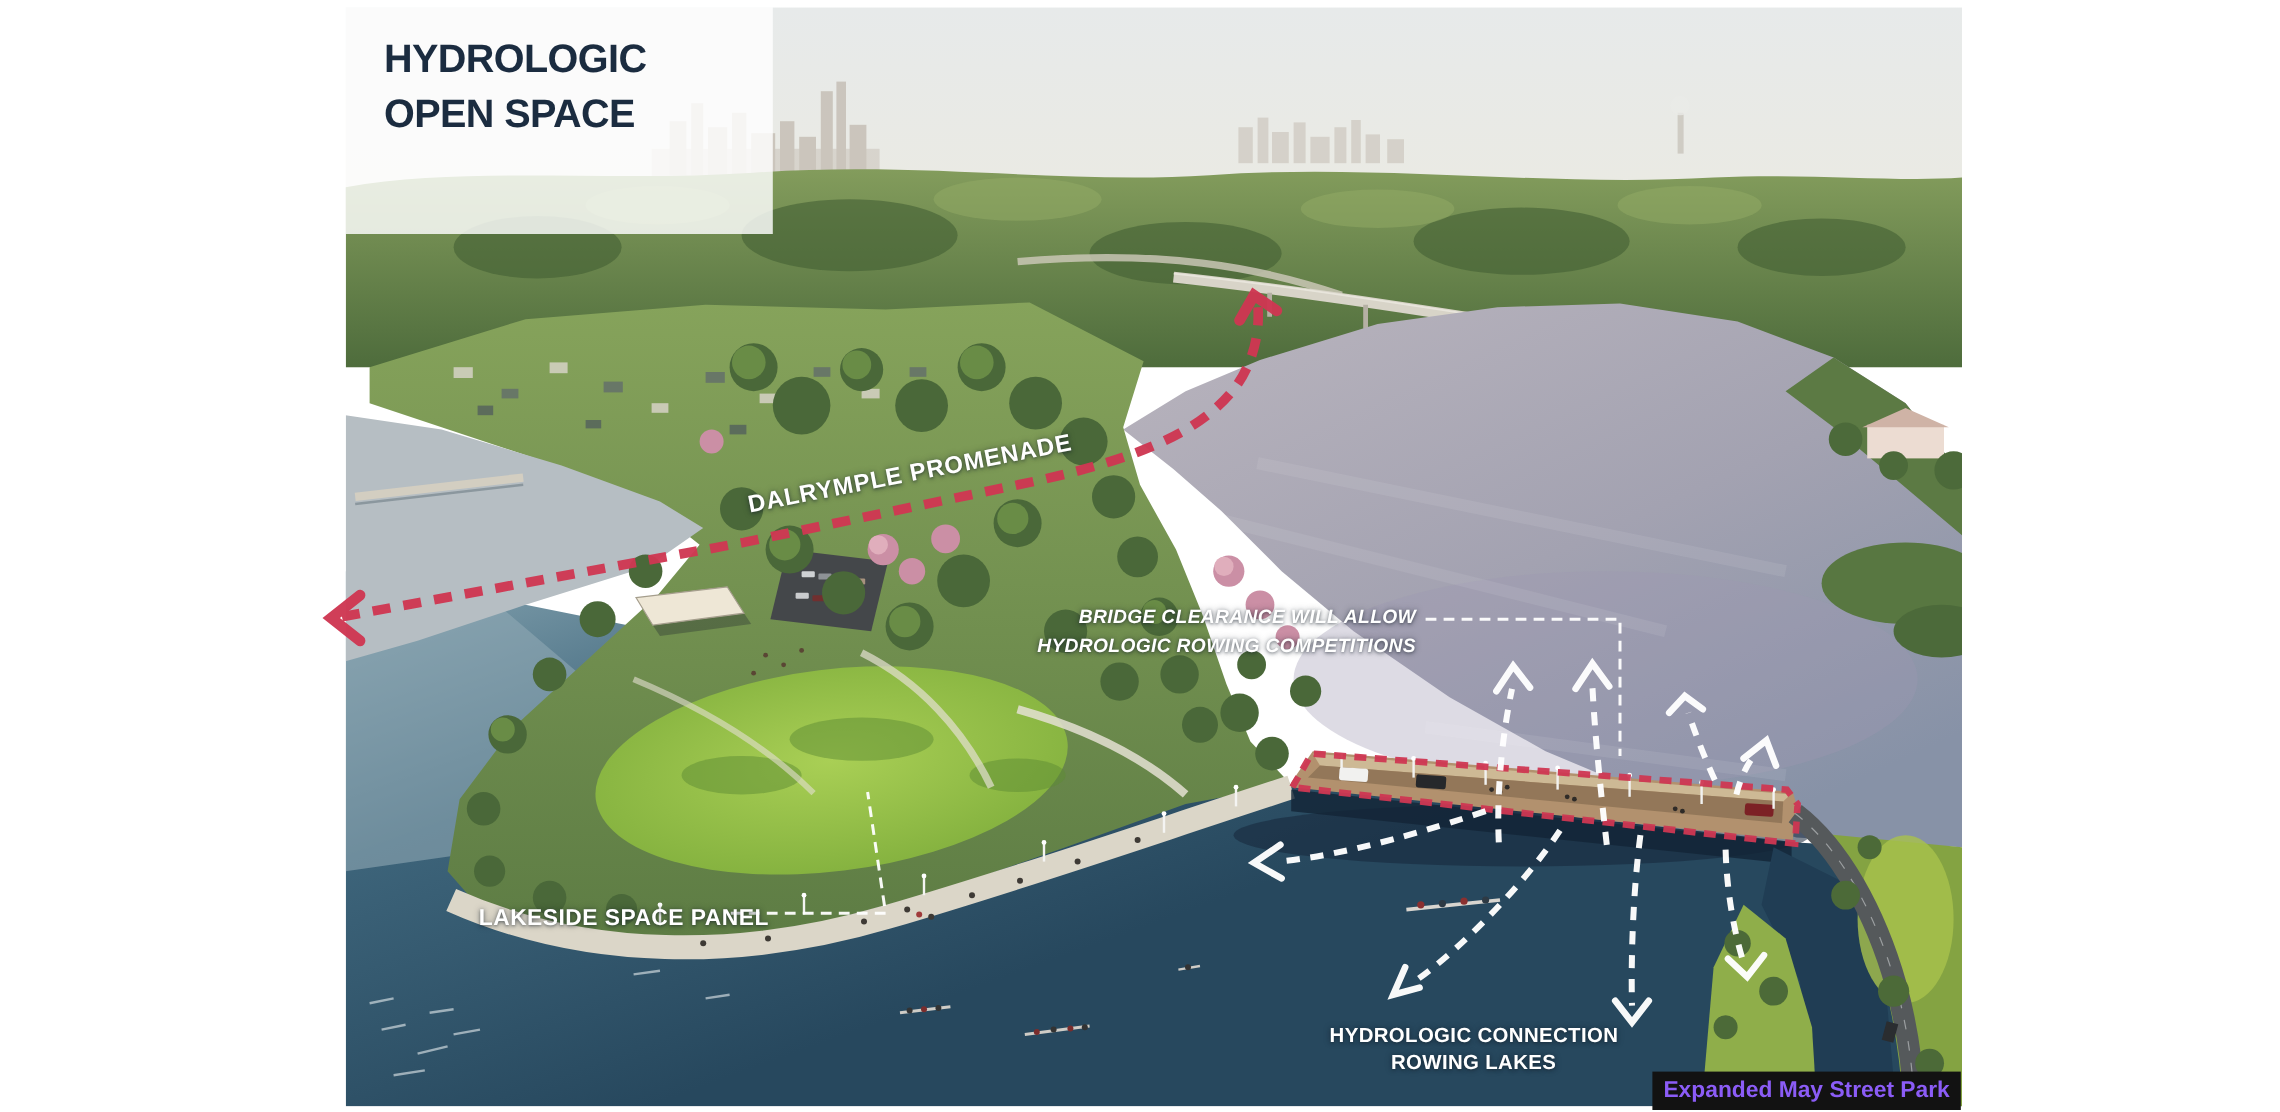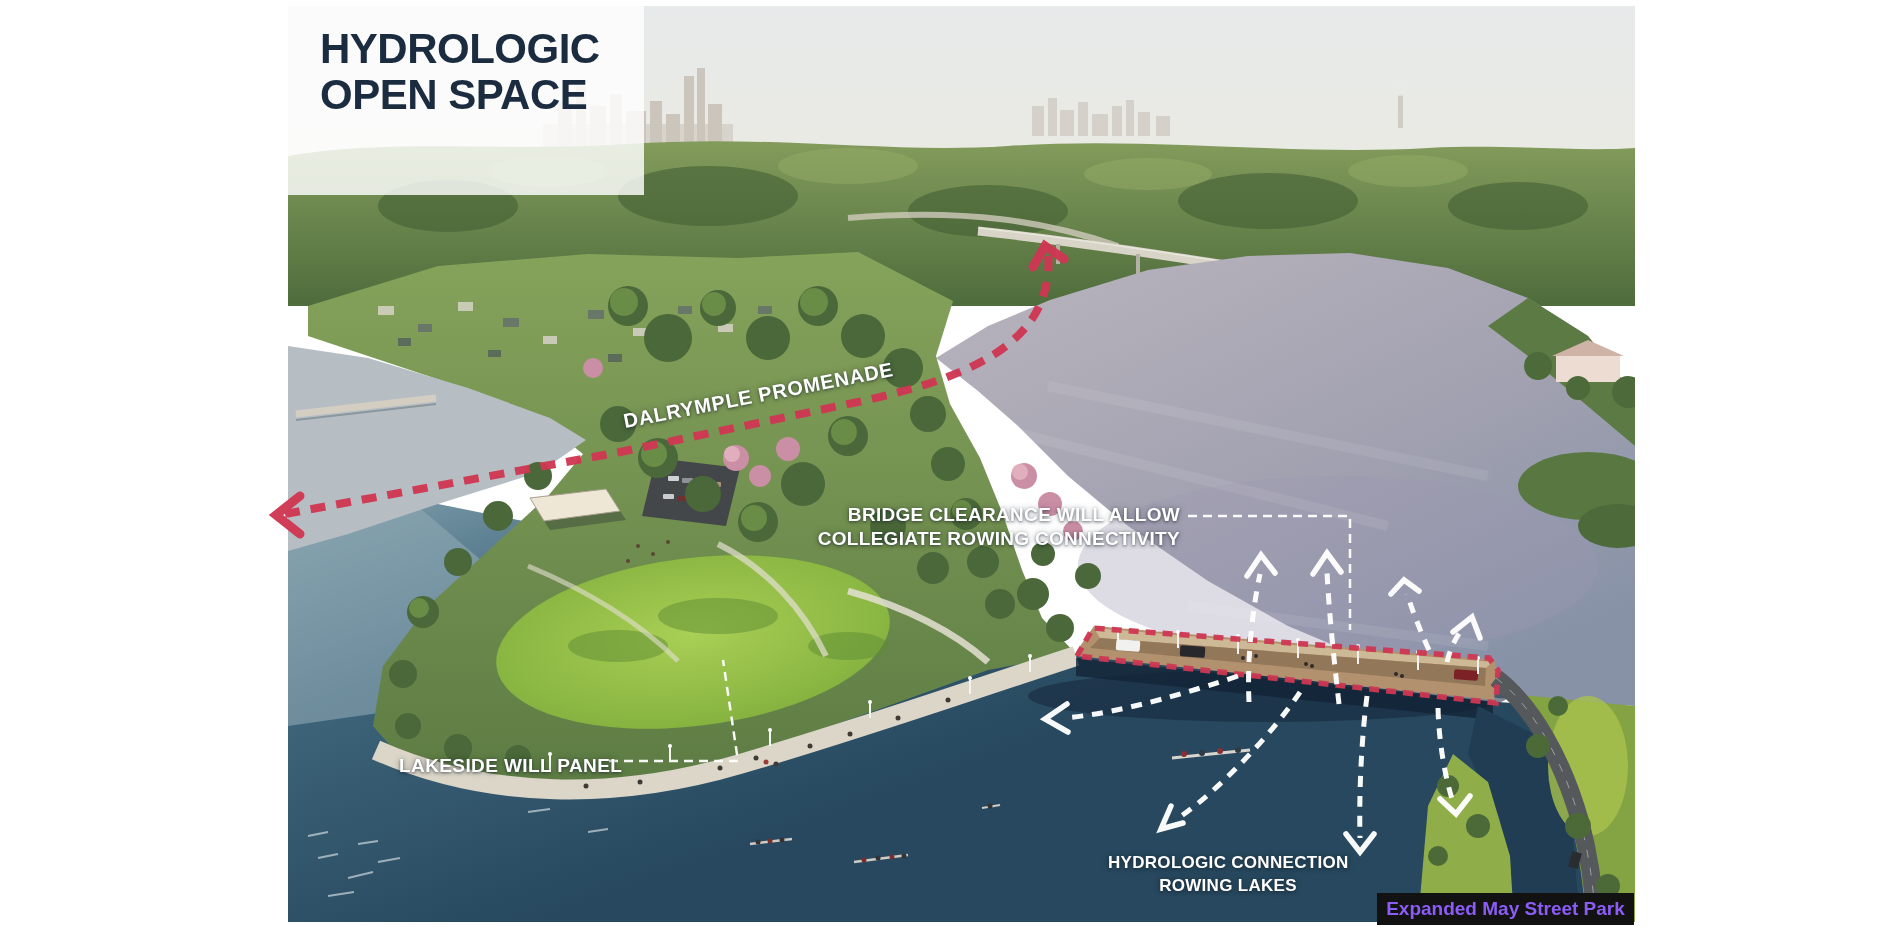--- a/index.html
+++ b/index.html
@@ -3,27 +3,27 @@
 <meta charset="utf-8">
 <style>
   html,body{margin:0;padding:0;background:#ffffff;}
   #canvas{position:relative;width:1900px;height:927px;background:#ffffff;overflow:hidden;
           font-family:"Liberation Sans",sans-serif;}
   #artwork{position:absolute;left:288px;top:6px;width:1347px;height:916px;overflow:hidden;}
   #artwork svg{display:block;}
   #overlay{position:absolute;left:0;top:0;width:1900px;height:927px;pointer-events:none;}
   .title-card{position:absolute;left:288px;top:6px;width:356px;height:189px;
               background:rgba(255,255,255,0.82);box-sizing:border-box;padding:20px 18px 0 32px;}
-  .title-card .tline{font-size:42px;line-height:46px;font-weight:800;color:#1b2c40;
+  .title-card .tline{font-size:33px;line-height:46px;font-weight:800;color:#1b2c40;
               letter-spacing:-0.5px;white-space:nowrap;}
   .ann{position:absolute;color:#ffffff;font-weight:700;
        text-shadow:0 1px 3px rgba(20,30,40,0.6),0 0 6px rgba(20,30,40,0.35);white-space:nowrap;}
   .ann-promenade{left:626px;top:410px;font-size:20px;letter-spacing:0.8px;
        transform:rotate(-11deg);transform-origin:0 100%;}
-  .ann-bridge{right:720px;top:503px;font-size:19px;line-height:24px;text-align:right;letter-spacing:0.3px;}
+  .ann-bridge{right:720px;top:503px;font-size:16px;line-height:24px;text-align:right;letter-spacing:0.3px;font-style:italic;}
   .ann-lakeside{left:399px;top:755px;font-size:19px;letter-spacing:0.4px;}
   .ann-hydro{left:1108px;top:851px;width:240px;font-size:17px;line-height:23px;text-align:center;letter-spacing:0.3px;}
   .caption{position:absolute;left:1377px;top:893px;width:257px;height:32px;background:#121212;
        color:#8b5cf6;font-size:19px;font-weight:700;line-height:32px;text-align:center;
        box-sizing:border-box;white-space:nowrap;}
 </style>
 </head>
 <body>
 
 <div id="canvas">
@@ -407,24 +407,24 @@
 
   <div class="title-card">
     <div class="tline">HYDROLOGIC</div>
     <div class="tline">OPEN SPACE</div>
   </div>
 
   <div class="ann ann-promenade">DALRYMPLE PROMENADE</div>
 
   <div class="ann ann-bridge">
     <div>BRIDGE CLEARANCE WILL ALLOW</div>
-    <div>COLLEGIATE ROWING CONNECTIVITY</div>
+    <div>HYDROLOGIC ROWING COMPETITIONS</div>
   </div>
 
-  <div class="ann ann-lakeside">LAKESIDE WILL PANEL</div>
+  <div class="ann ann-lakeside">LAKESIDE SPACE PANEL</div>
 
   <div class="ann ann-hydro">
     <div>HYDROLOGIC CONNECTION</div>
     <div>ROWING LAKES</div>
   </div>
 
   <div class="caption">Expanded May Street Park</div>
 
 </div>
 

